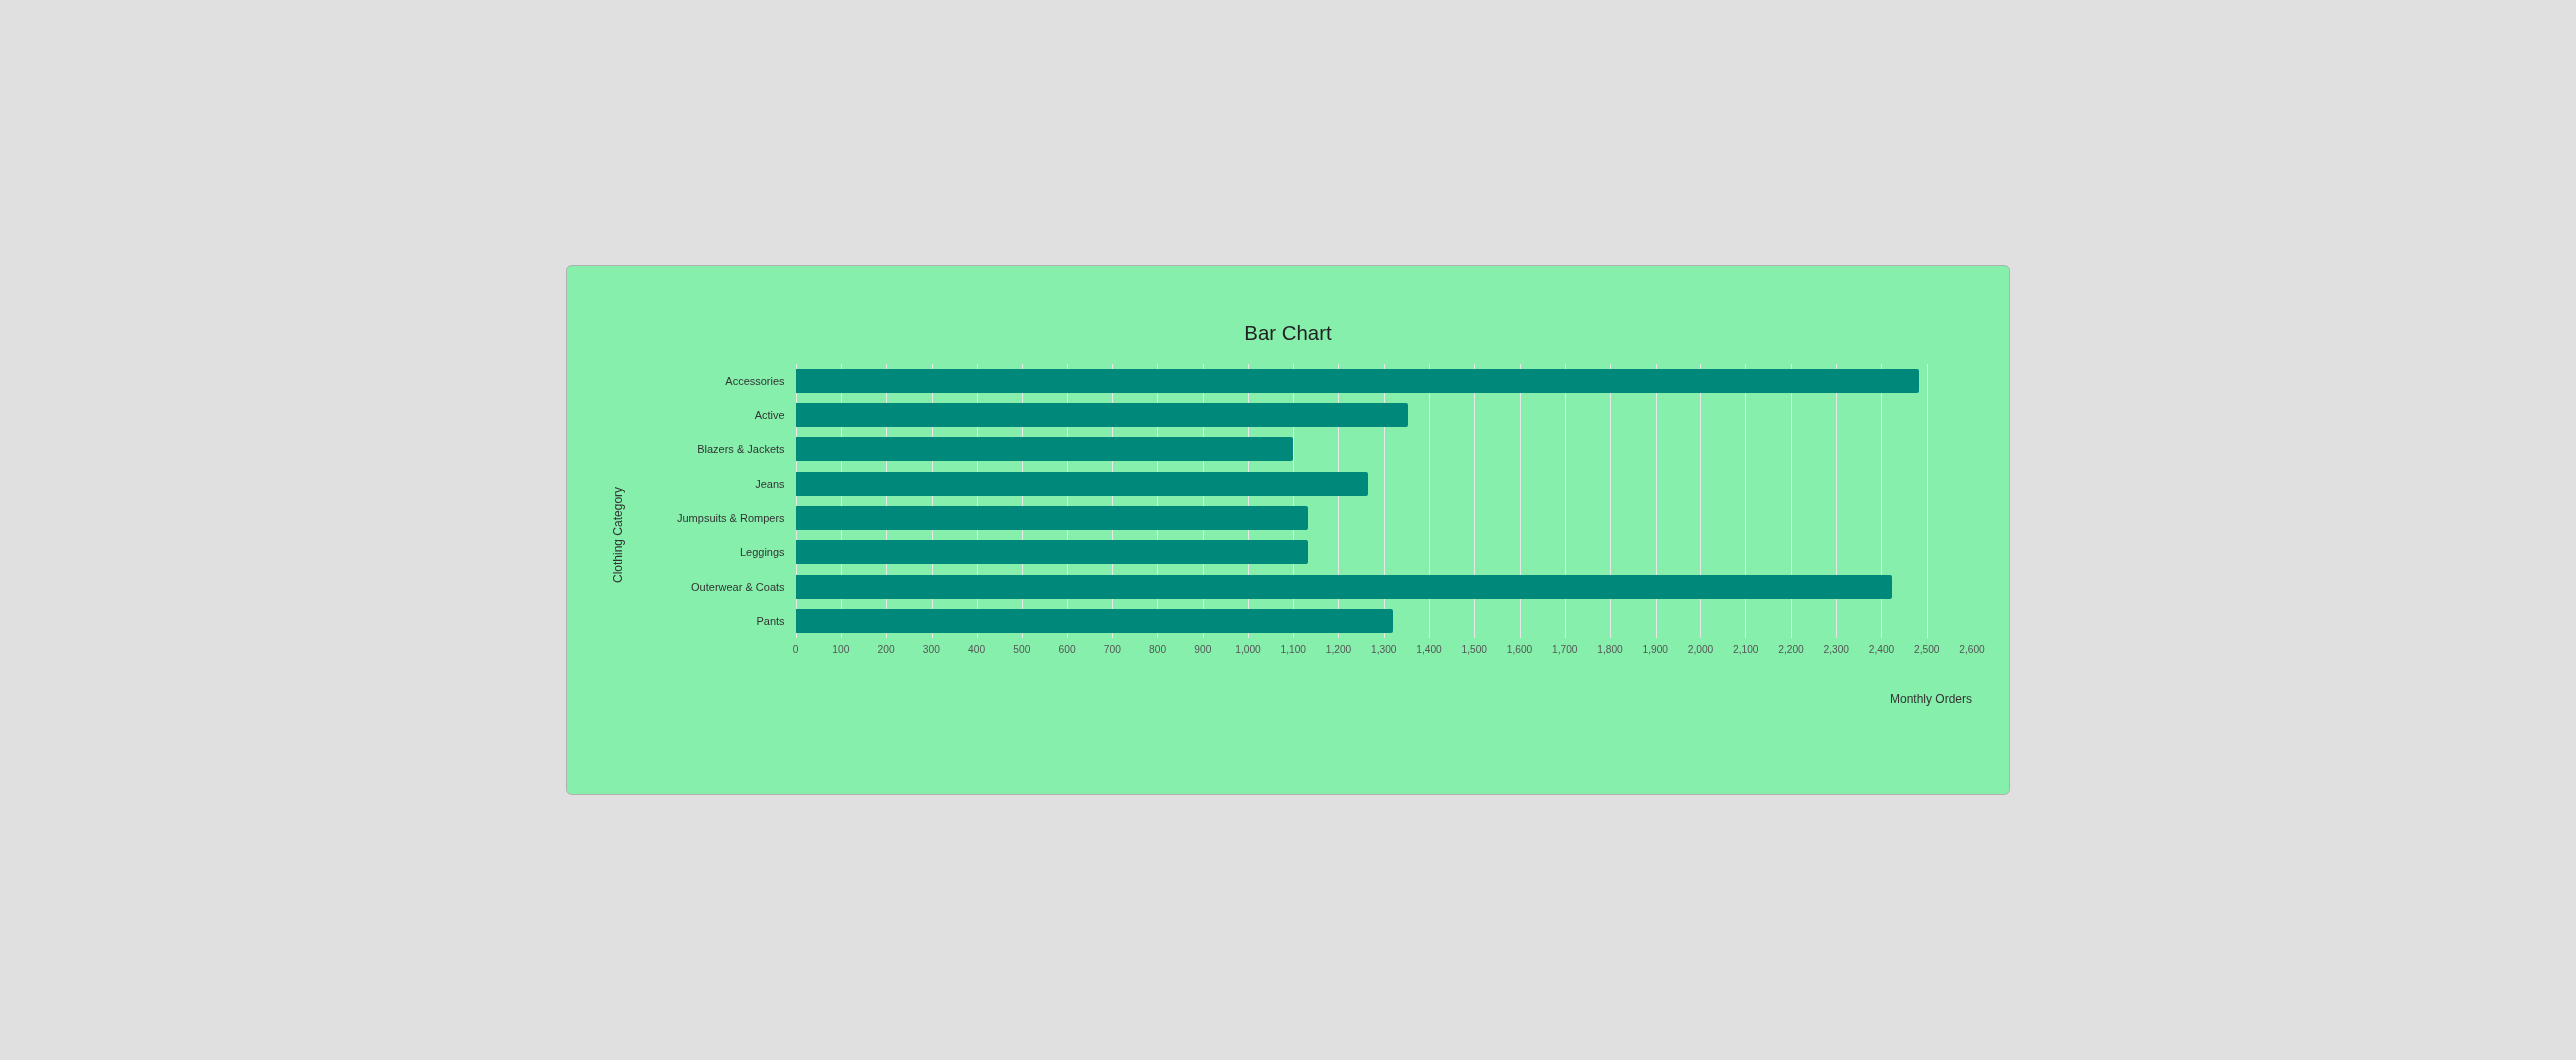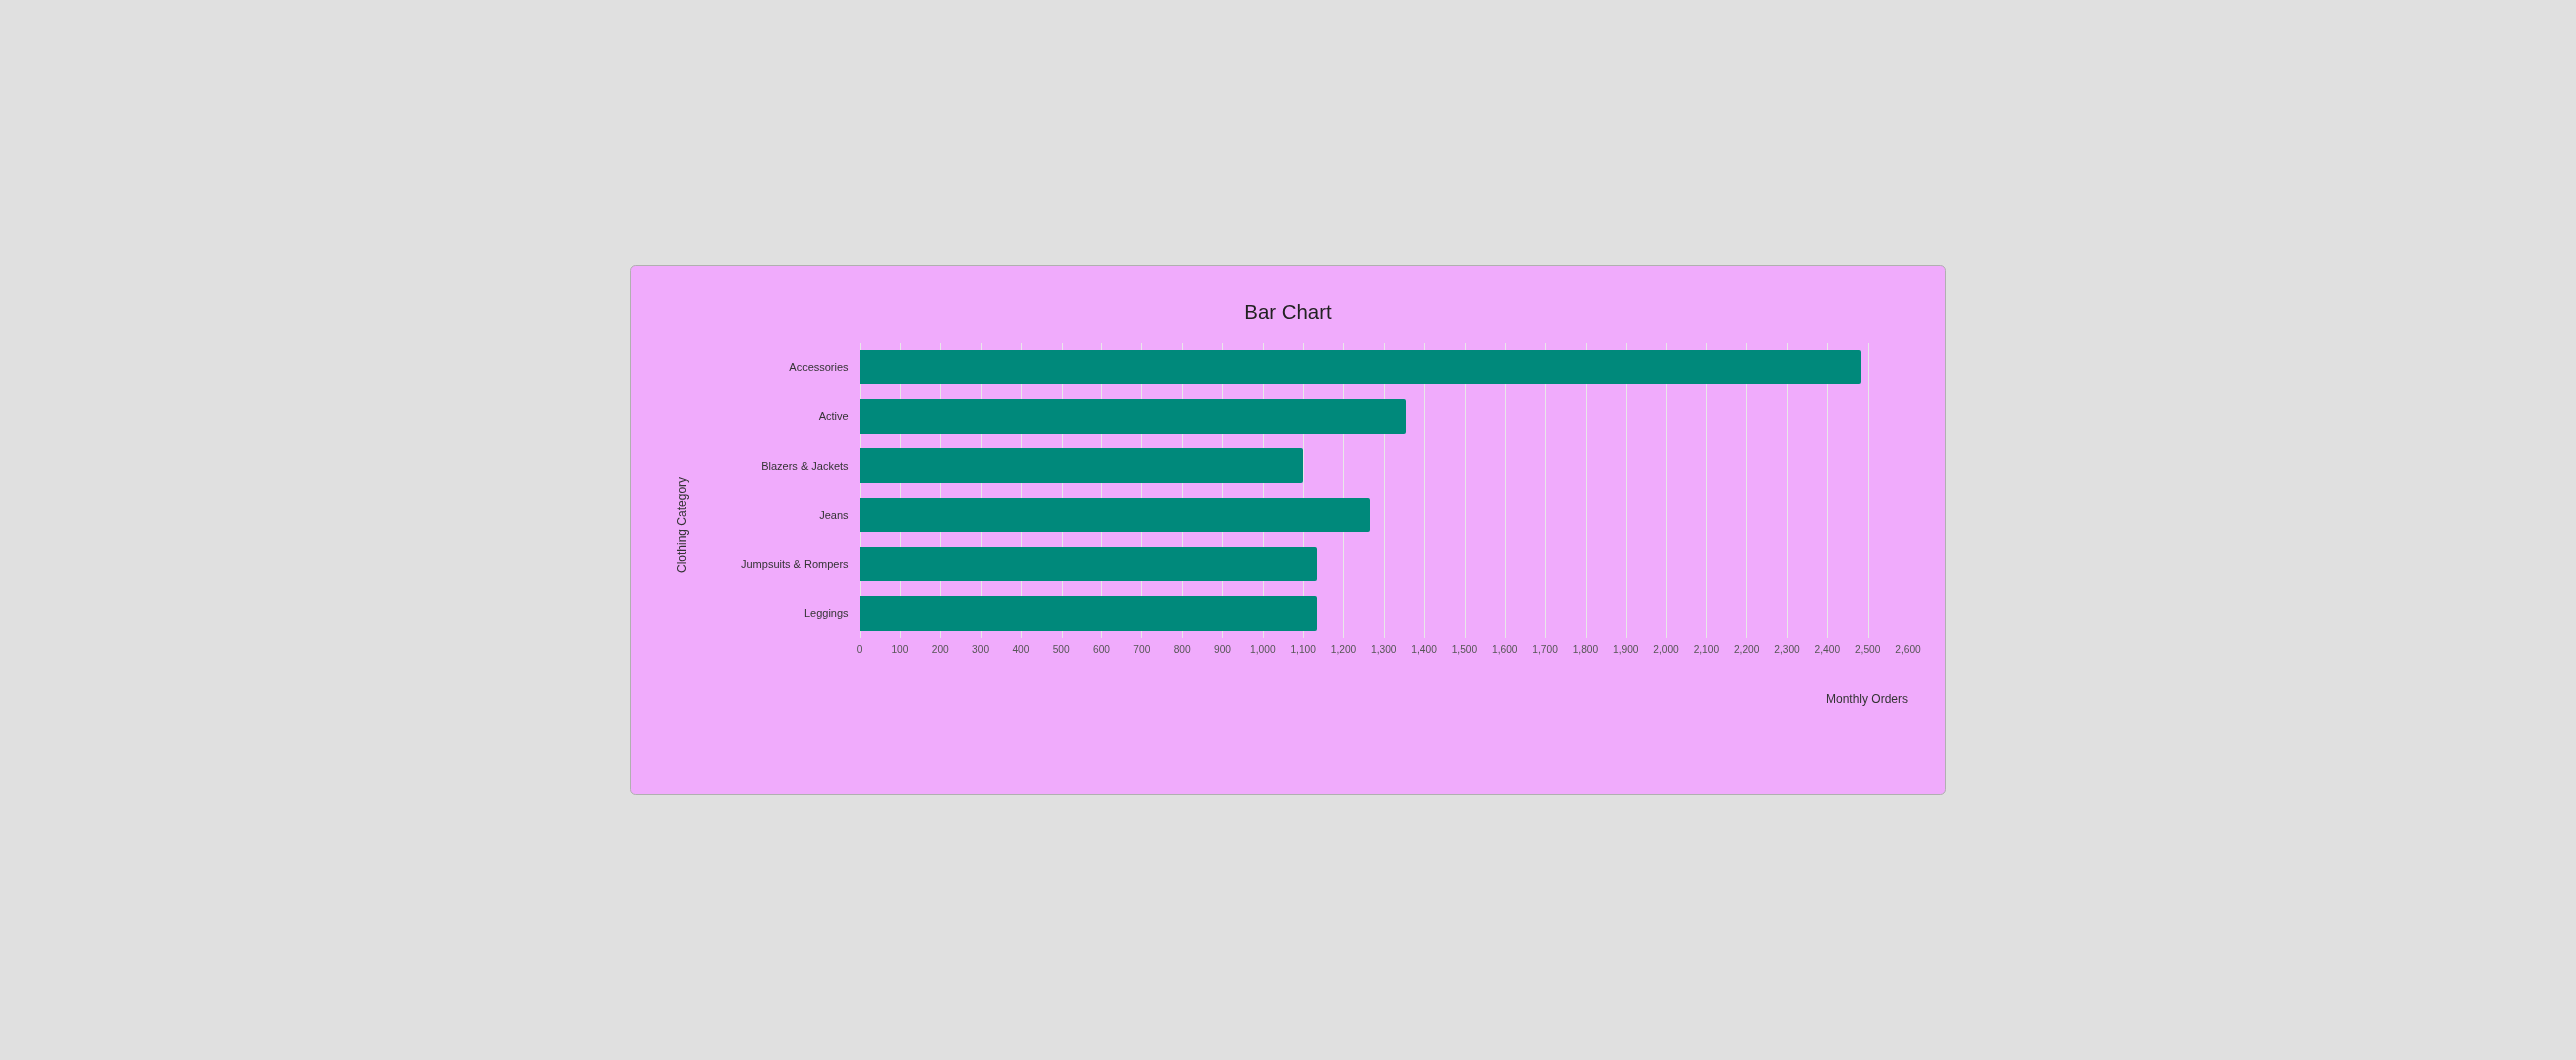--- a/index.html
+++ b/index.html
@@ -5,25 +5,25 @@
     * { box-sizing: border-box; margin: 0; padding: 0; }
     body {
       background: #e0e0e0;
       display: flex;
       justify-content: center;
       align-items: center;
       min-height: 100vh;
       font-family: Arial, sans-serif;
     }
     .chart-container {
-      background: #f0abfc;
+      background: #86efac;
       border: 1.9px solid #b0b0b0;
       border-radius: 5.6px;
-      padding: 35px 37px 56px 37px;
-      width: 1316px;
+      padding: 56px 37px 56px 37px;
+      width: 1444px;
       height: 530px;
       position: relative;
     }
     .chart-title {
       text-align: center;
       font-size: 20.4px;
       font-weight: normal;
       margin-bottom: 18.6px;
       color: #222;
     }
@@ -215,20 +215,32 @@
             <div class="bar-wrapper">
               <div class="bar" style="width: 43.5849%; background: rgb(0, 137, 123);"></div>
             </div>
           </div>
           <div class="bar-row">
             <div class="bar-label">Leggings</div>
             <div class="bar-wrapper">
               <div class="bar" style="width: 43.5849%; background: rgb(0, 137, 123);"></div>
             </div>
           </div>
+          <div class="bar-row">
+            <div class="bar-label">Outerwear &amp; Coats</div>
+            <div class="bar-wrapper">
+              <div class="bar" style="width: 93.2075%; background: rgb(0, 137, 123);"></div>
+            </div>
+          </div>
+          <div class="bar-row">
+            <div class="bar-label">Pants</div>
+            <div class="bar-wrapper">
+              <div class="bar" style="width: 50.7547%; background: rgb(0, 137, 123);"></div>
+            </div>
+          </div>
         </div>
       <div class="x-axis" id="x-axis" style="height:22px; position:relative;">
           <div class="x-tick" style="left: calc(0%);">0</div>
           <div class="x-tick" style="left: calc(3.84615%);">100</div>
           <div class="x-tick" style="left: calc(7.69231%);">200</div>
           <div class="x-tick" style="left: calc(11.5385%);">300</div>
           <div class="x-tick" style="left: calc(15.3846%);">400</div>
           <div class="x-tick" style="left: calc(19.2308%);">500</div>
           <div class="x-tick" style="left: calc(23.0769%);">600</div>
           <div class="x-tick" style="left: calc(26.9231%);">700</div>

